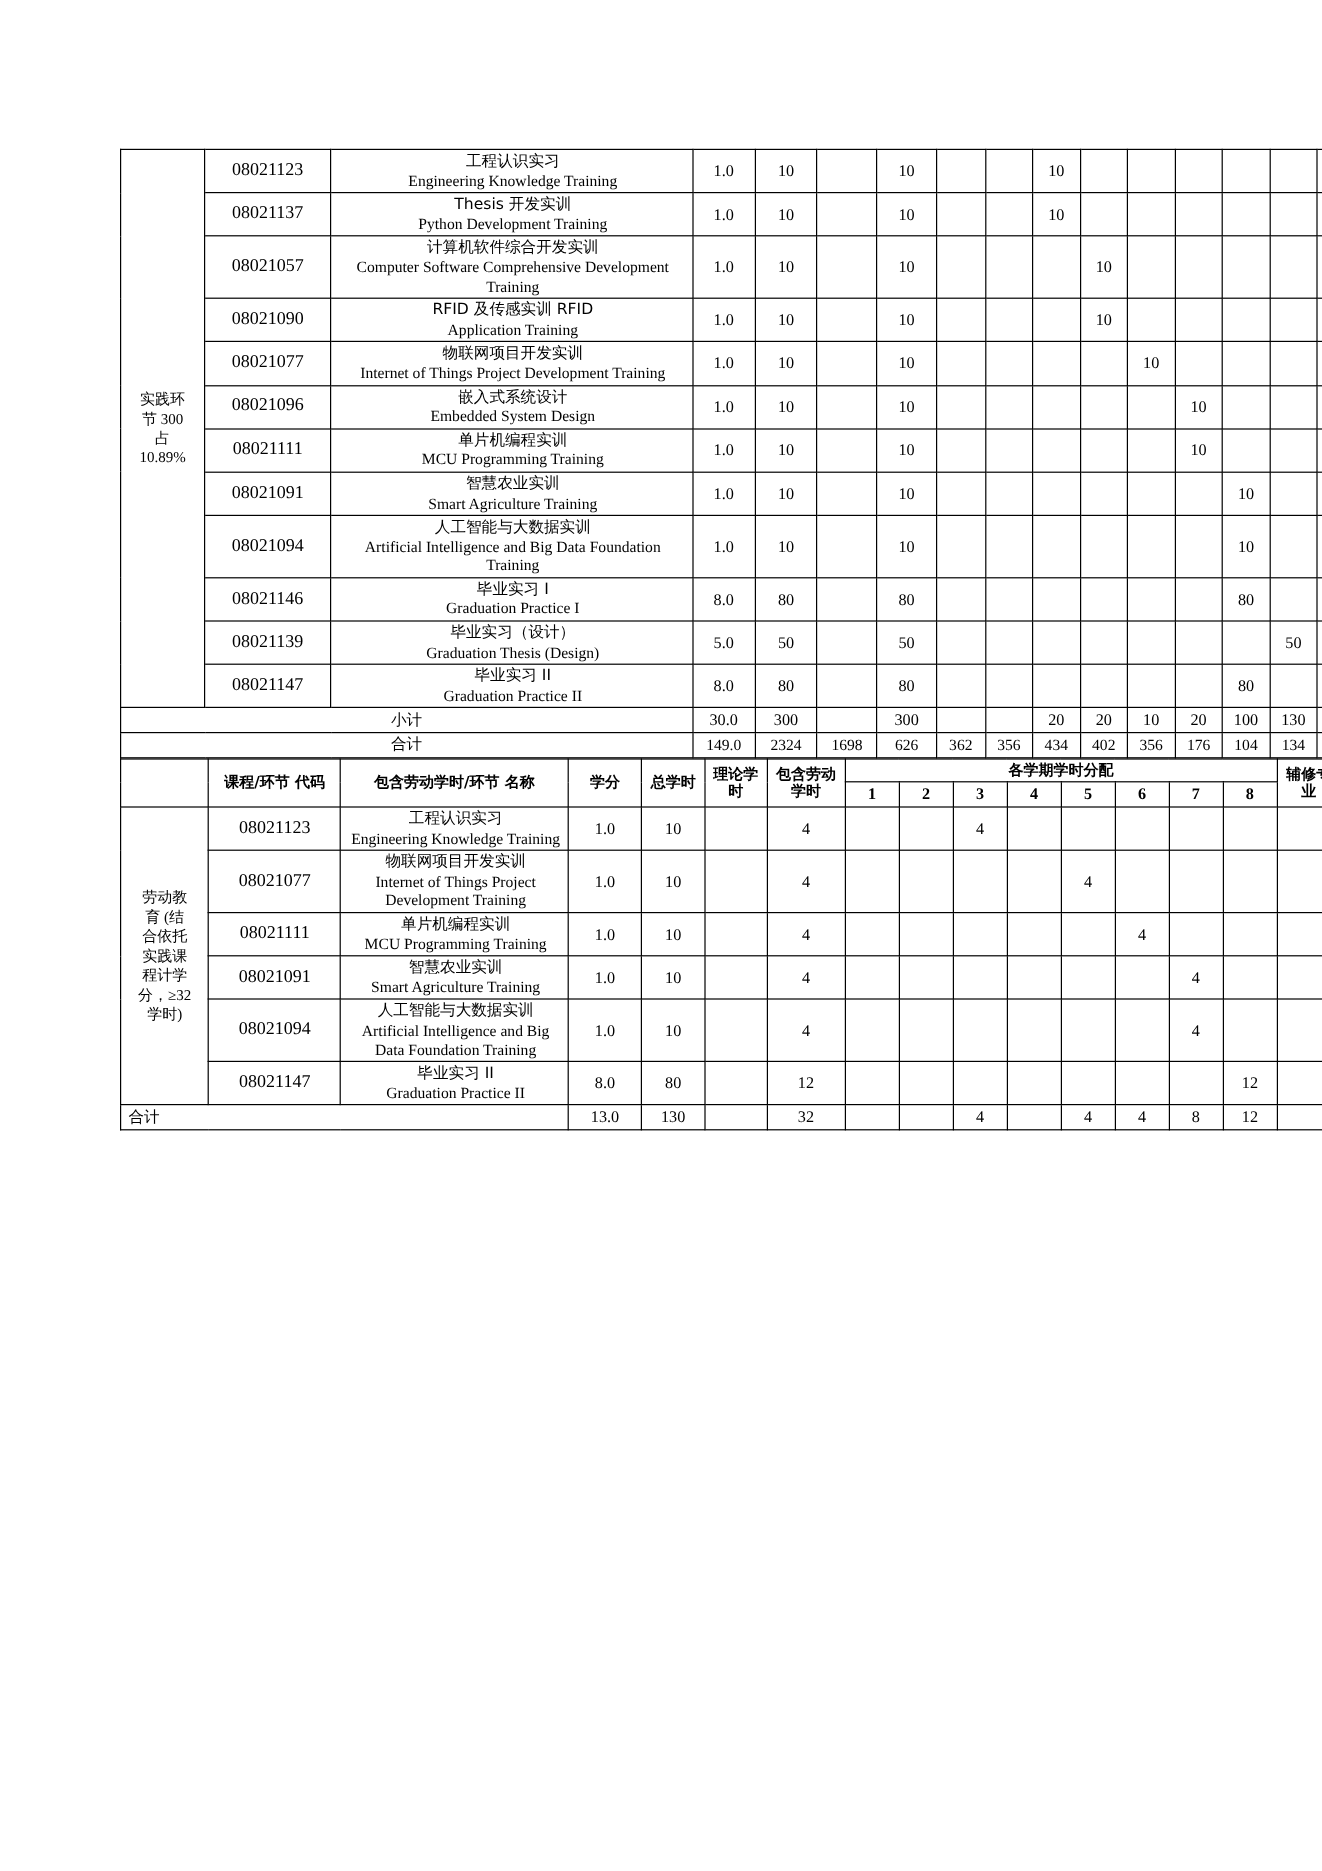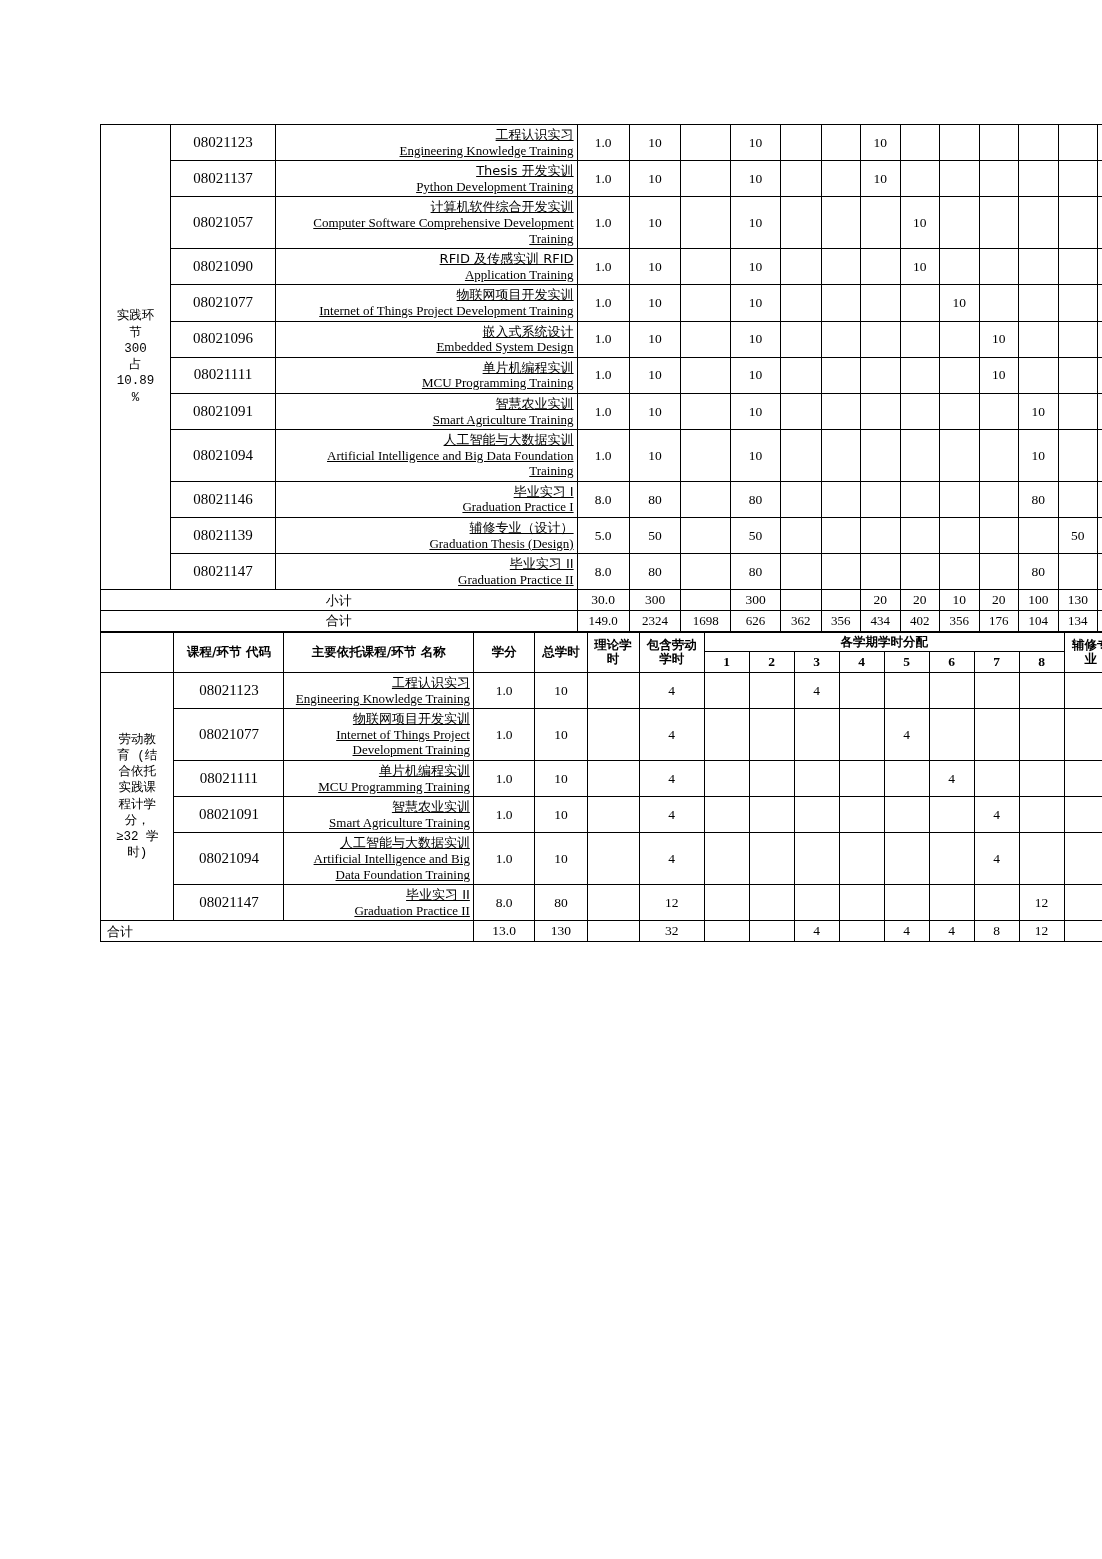--- a/index.html
+++ b/index.html
@@ -33,39 +33,38 @@
     vertical-align: middle;
     font-weight: normal;
     text-align: center;
     word-wrap: break-word;
   }
   .cn {
     font-family: "DejaVu Sans", "Liberation Sans", sans-serif;
     font-size: 13px;
   }
   .name-cell {
-    text-align: right;
+    text-align: center;
     padding-left: 5px;
     line-height: 1.2;
-    text-decoration: underline;
   }
   .name-cell .cn {
     display: block;
     font-size: 13px;
   }
   .name-cell .en {
     display: block;
     font-size: 13px;
     font-family: "Liberation Serif", serif;
   }
   .code-cell {
     font-size: 15px;
   }
   .vert-label {
-    font-family: Liberation Mono, monospace;
+    font-family: Liberation Serif, serif;
     font-size: 12.5px;
     line-height: 1.3;
     padding: 14px;
   }
   .hdr {
     font-family: "DejaVu Sans", "Liberation Sans", sans-serif;
     font-weight: bold;
     font-size: 12.5px;
     line-height: 1.15;
   }
@@ -314,21 +313,21 @@
         <td></td>
         <td></td>
         <td>80</td>
         <td></td>
         <td></td>
         <td></td>
       </tr>
       <tr>
         <td class="code-cell">08021139</td>
         <td class="name-cell">
-          <span class="cn">辅修专业（设计）</span>
+          <span class="cn">毕业实习（设计）</span>
           <span class="en">Graduation Thesis (Design)</span>
         </td>
         <td>5.0</td>
         <td>50</td>
         <td></td>
         <td>50</td>
         <td></td>
         <td></td>
         <td></td>
         <td></td>
@@ -415,21 +414,21 @@
       <col style="width:38px">
       <col style="width:38px">
       <col style="width:38px">
       <col style="width:45px">
       <col style="width:33px">
     </colgroup>
     <tbody>
       <tr>
         <td rowspan="2"></td>
         <td class="hdr" rowspan="2">课程/环节 代码</td>
-        <td class="hdr" rowspan="2">主要依托课程/环节 名称</td>
+        <td class="hdr" rowspan="2">包含劳动学时/环节 名称</td>
         <td class="hdr" rowspan="2">学分</td>
         <td class="hdr" rowspan="2">总学时</td>
         <td class="hdr" rowspan="2">理论学时</td>
         <td class="hdr" rowspan="2">包含劳动学时</td>
         <td class="hdr" colspan="8">各学期学时分配</td>
         <td class="hdr" rowspan="2">辅修专业</td>
         <td class="hdr" rowspan="2">双学位</td>
       </tr>
       <tr>
         <td class="hdr-num">1</td>

